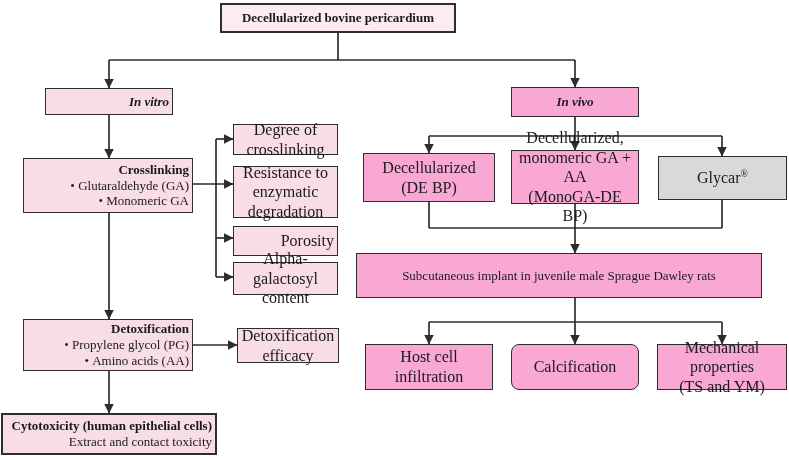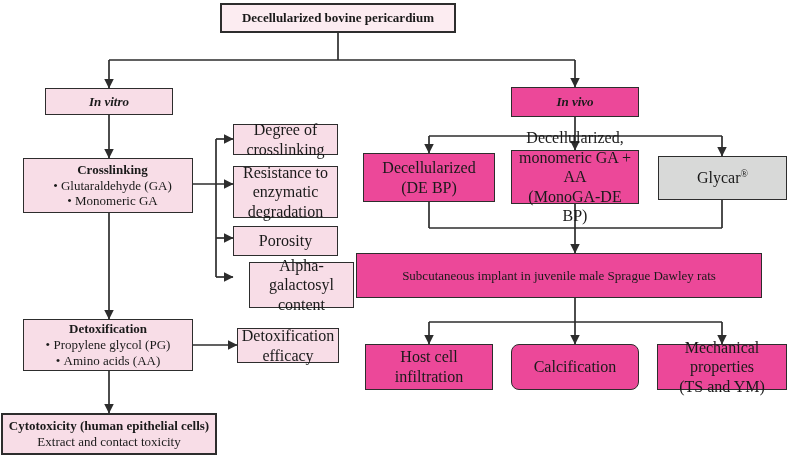--- a/index.html
+++ b/index.html
@@ -18,23 +18,23 @@
     border:1.5px solid #2d2d2d;
     display:flex;
     flex-direction:column;
     align-items:center;
     justify-content:center;
     text-align:center;
     font-size:13px;
     line-height:1.22;
     padding:1px 3px;
   }
-  .pink{background:#f8dde7;}
+  .pink{background:#f8dde7;align-items:flex-end;}
   .pinklight{background:#fcecf1;}
-  .blue{background:#ec4899;}
+  .blue{background:#f9a8d4;}
   .gray{background:#d8d9d8;}
   .thick{border-width:2px;}
   .bold{font-weight:bold;}
   .italic{font-style:italic;}
   .small{font-size:16px;}
   .line{display:block;}
   .bullet::before{content:"\2022\00a0 ";}
   sup{font-size:0.62em;line-height:0;}
 </style>
 </head>
@@ -100,21 +100,21 @@
 
   <div class="node pink small" style="left:233px;top:124px;width:105px;height:31px;">
     <span>Degree of crosslinking</span>
   </div>
   <div class="node pink small" style="left:233px;top:166px;width:105px;height:52px;">
     <span>Resistance to enzymatic degradation</span>
   </div>
   <div class="node pink small" style="left:233px;top:226px;width:105px;height:30px;">
     <span>Porosity</span>
   </div>
-  <div class="node pink small" style="left:233px;top:262px;width:105px;height:46px;margin-left:16px;">
+  <div class="node pink small" style="left:233px;top:262px;width:105px;height:33px;">
     <span>Alpha-galactosyl content</span>
   </div>
 
   <div class="node pink" style="left:23px;top:319px;width:170px;height:52px;">
     <span class="bold line">Detoxification</span>
     <span class="line bullet">Propylene glycol (PG)</span>
     <span class="line bullet">Amino acids (AA)</span>
   </div>
 
   <div class="node pink small" style="left:237px;top:328px;width:102px;height:35px;">

